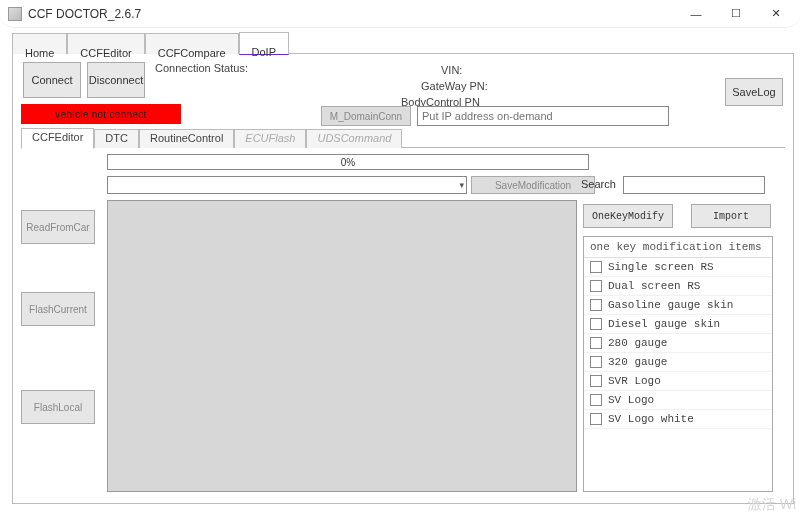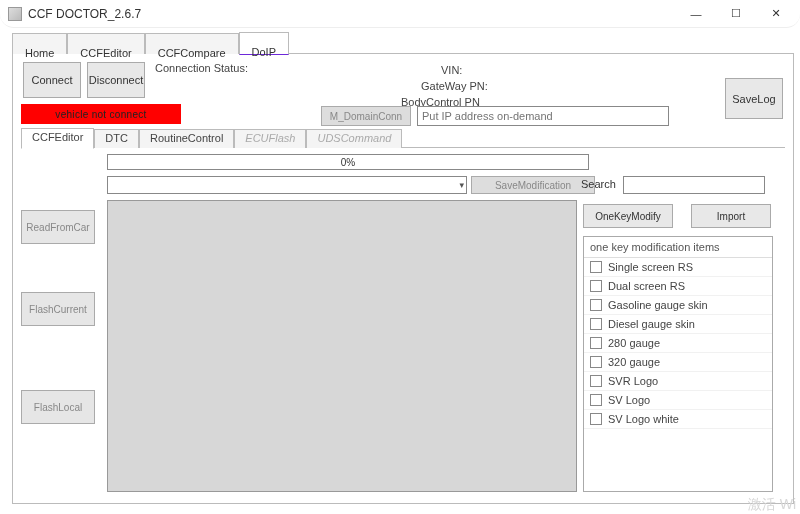--- a/index.html
+++ b/index.html
@@ -80,21 +80,21 @@
     color:#333;
   }
   .btn.square { width:58px; height:36px; }
   #btn-connect { position:absolute; left:2px; top:2px; }
   #btn-disconnect { position:absolute; left:66px; top:2px; }
   .status-label { position:absolute; left:134px; top:2px; font-size:11px; color:#444; }
   .kv { position:absolute; font-size:11px; color:#444; text-align:right;}
   #kv-vin { left:420px; top:4px; }
   #kv-gw  { left:400px; top:20px; }
   #kv-bc  { left:380px; top:36px; }
-  #btn-savelog { position:absolute; right:2px; top:18px; width:58px; height:41px;}
+  #btn-savelog { position:absolute; right:2px; top:18px; width:58px; height:28px;}
   .vehicle-banner {
     position:absolute; left:0; top:44px;
     width:160px; height:20px;
     background:#ff0000;
     color:#222;
     font-size:10px;
     display:flex; align-items:center; justify-content:center;
     letter-spacing:0.3px;
   }
   #btn-domainconn {
@@ -189,21 +189,21 @@
     position:absolute;
     left:86px; top:52px;
     width:470px; height:292px;
     background:#d7d7d7;
     border:1px solid #999;
   }
   
   .rightpanel {
     position:absolute;
     left:562px; top:52px;
-    width:190px; height:292px;
+    width:190px; height:292px;font-family:Liberation Mono, monospace;
   }
   #btn-onekey {
     position:absolute; left:0; top:4px;
     width:90px; height:24px;
     border:1px solid #aaa; background:#e8e8e8;
     font-size:10px; display:flex;align-items:center;justify-content:center;
   }
   #btn-import {
     position:absolute; left:108px; top:4px;
     width:80px; height:24px;

